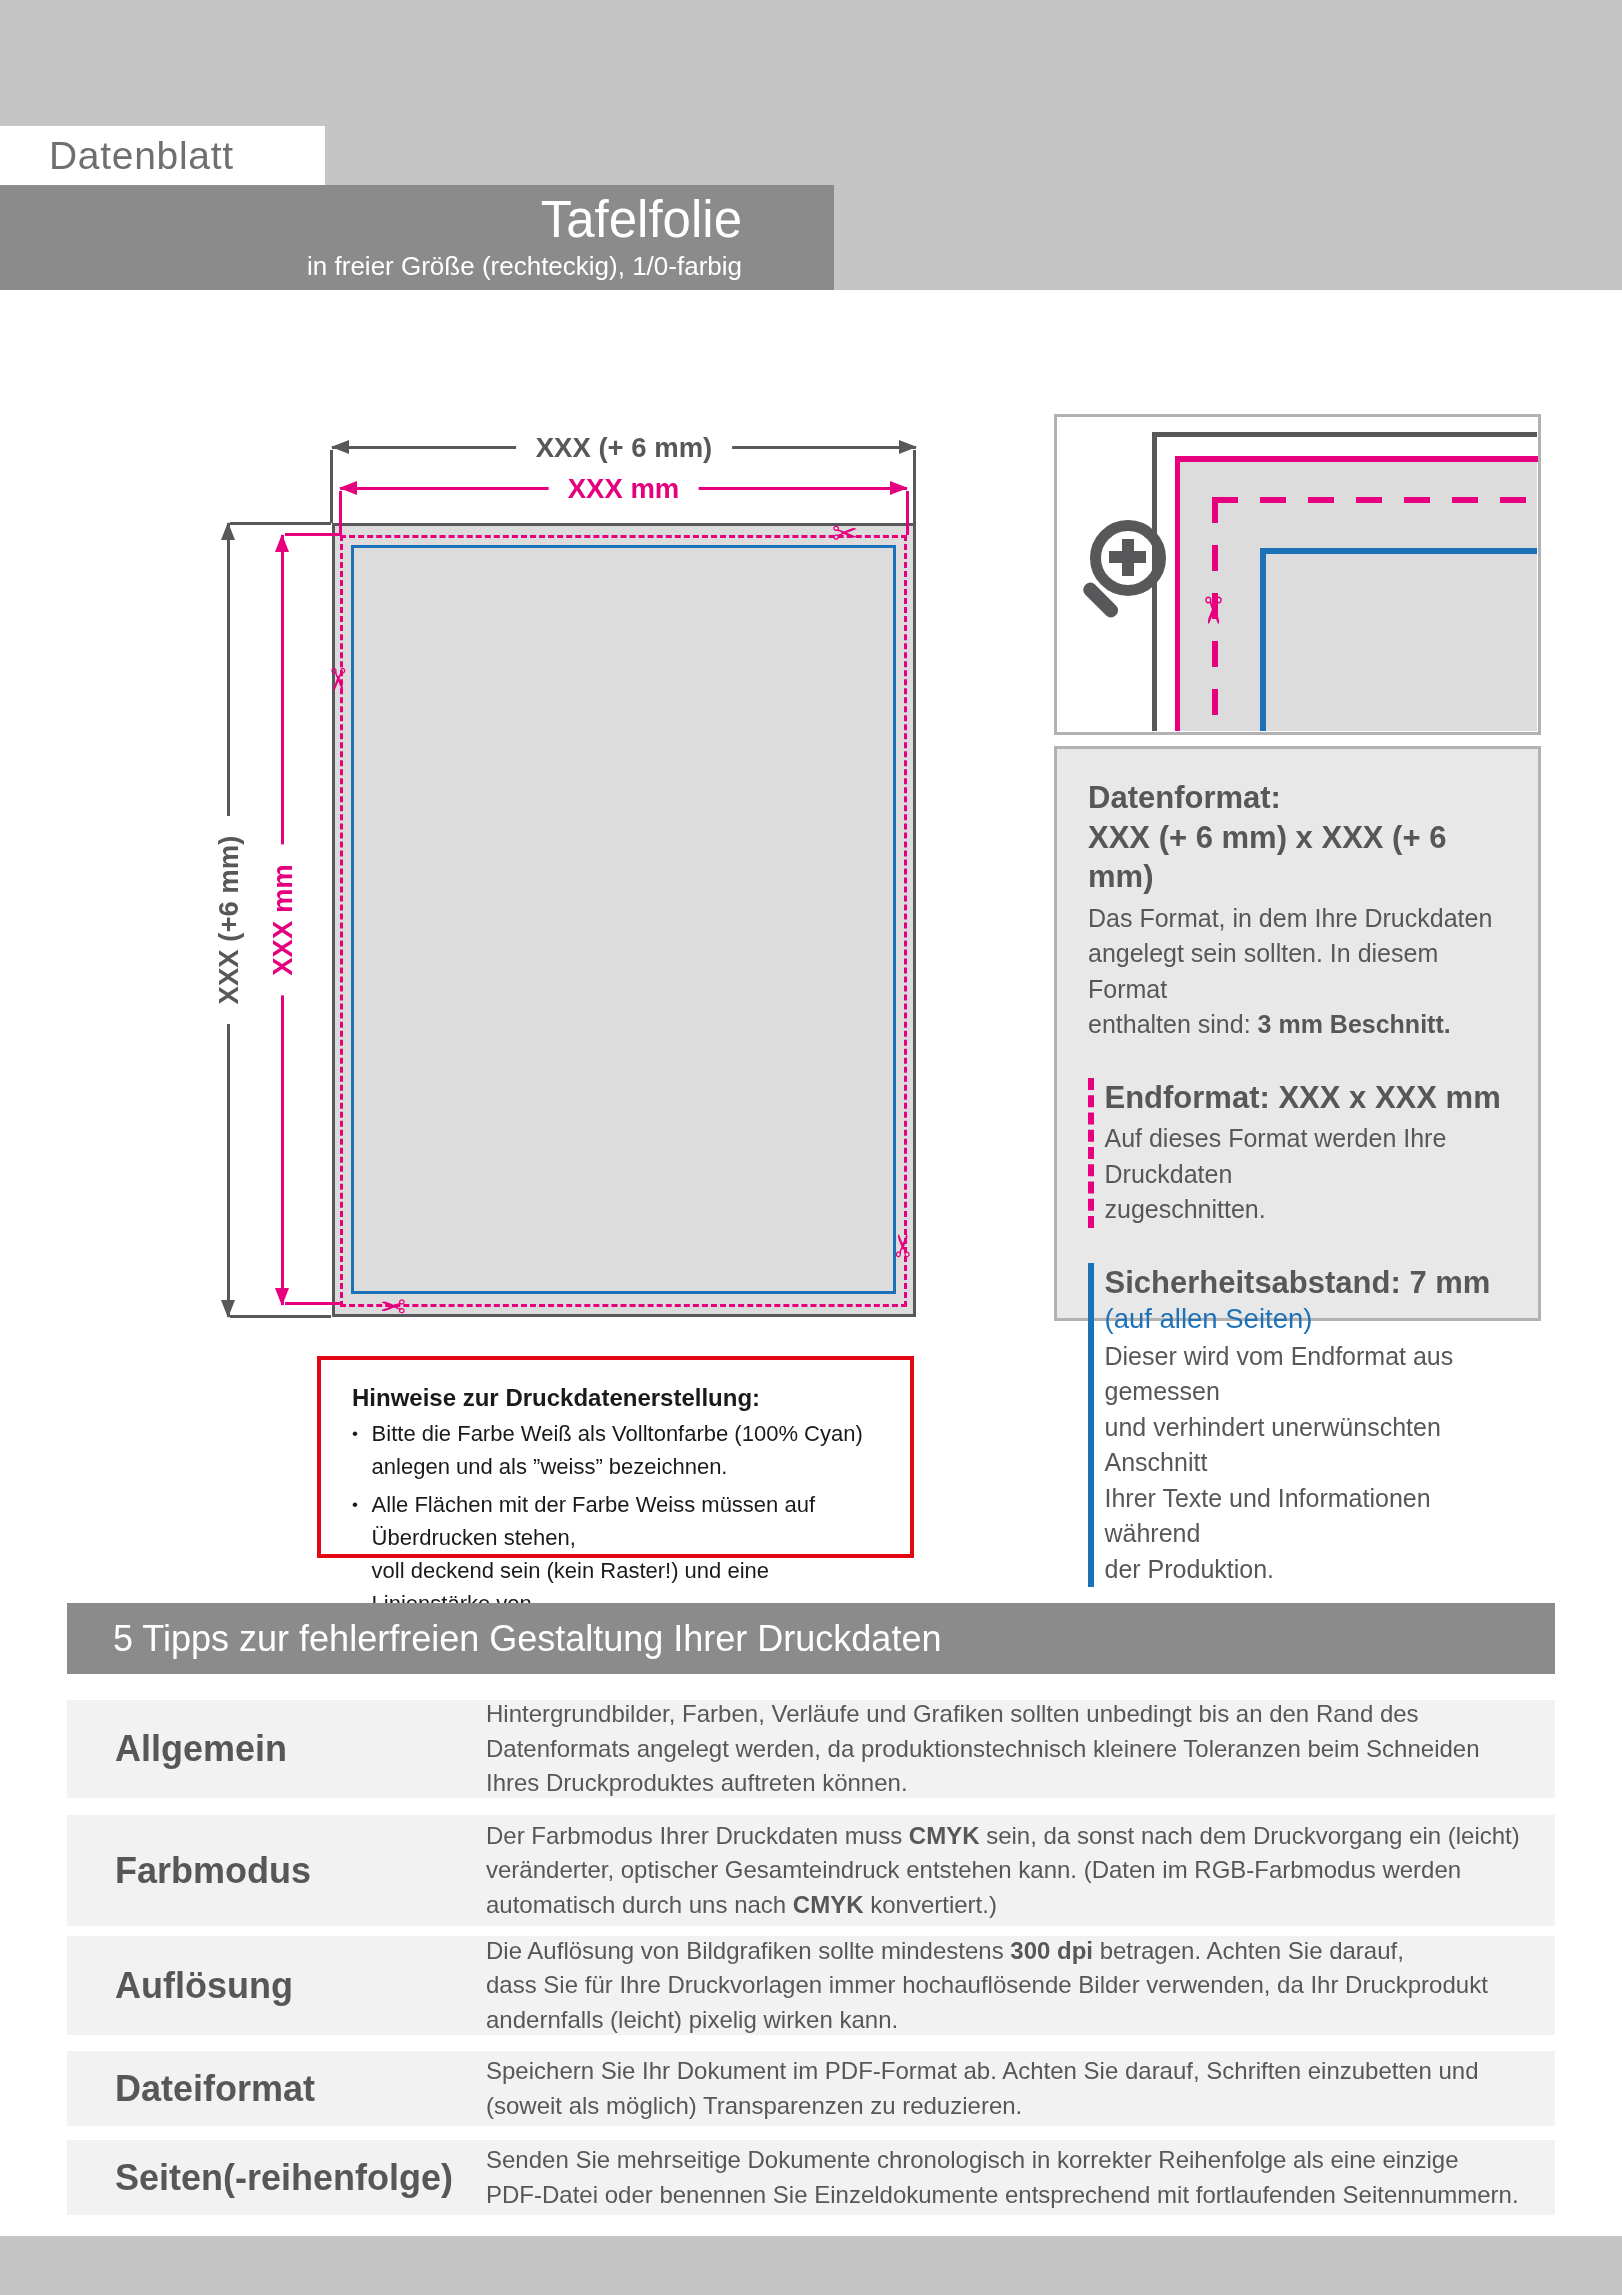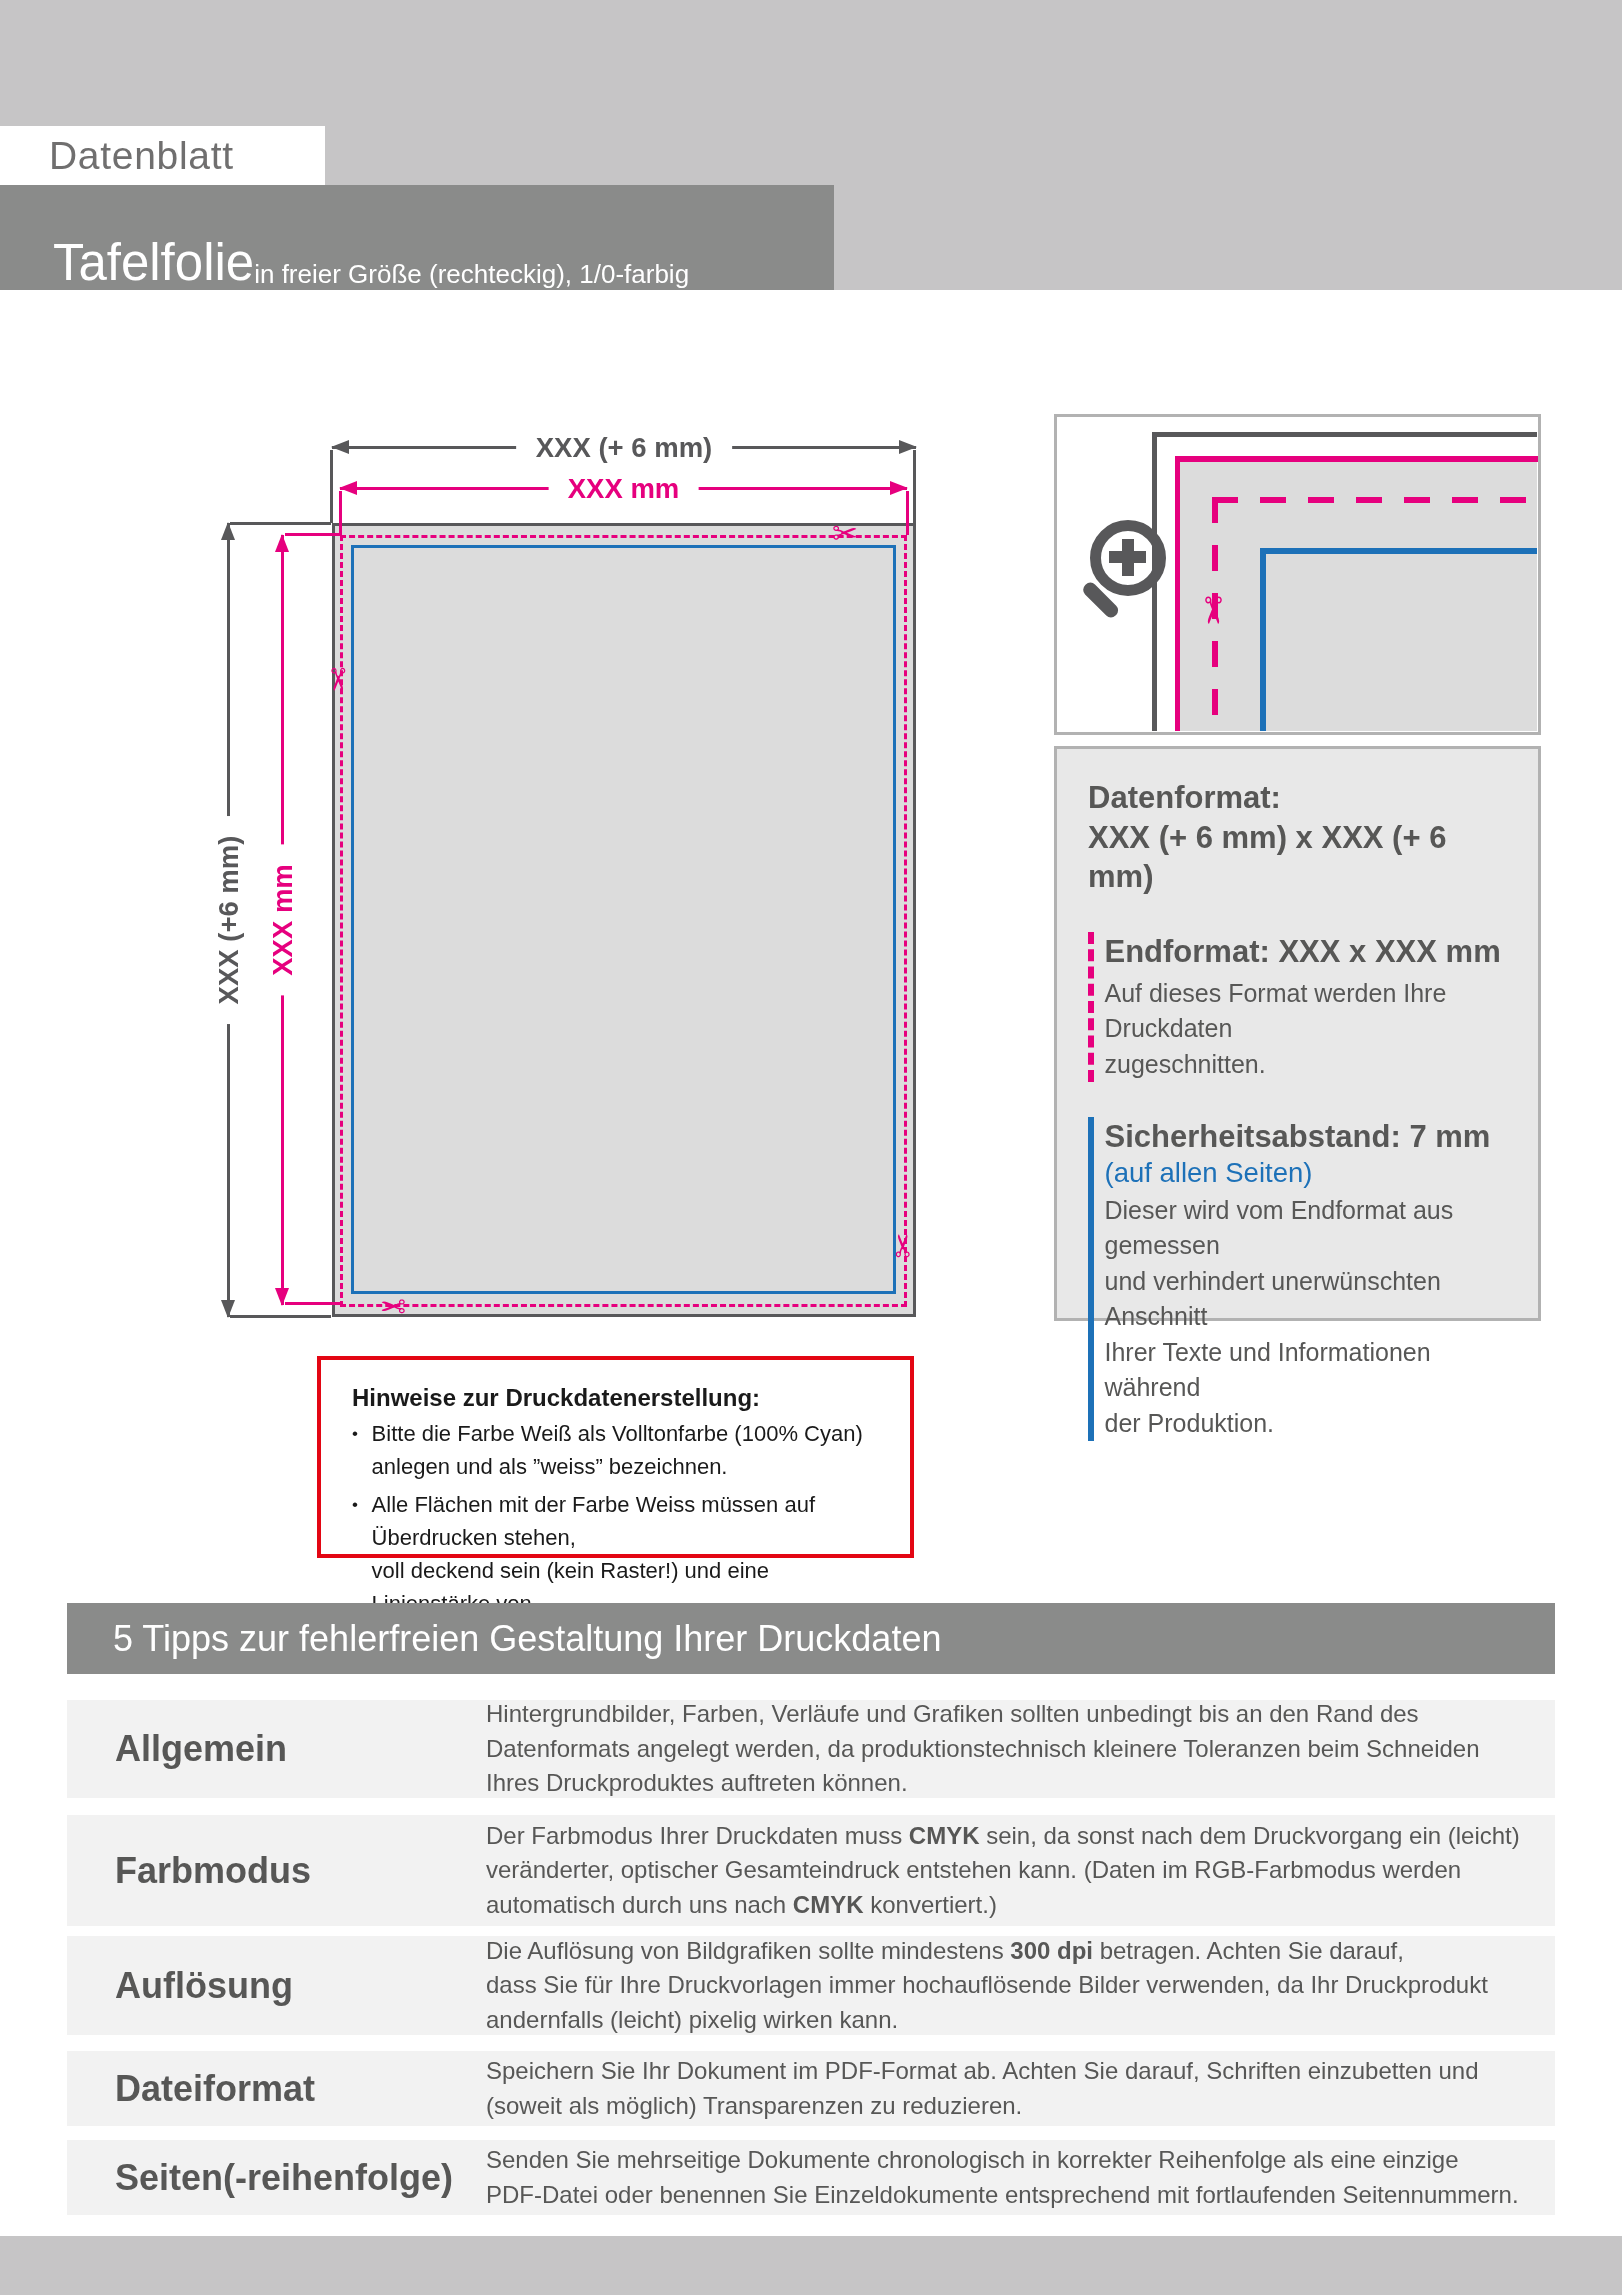--- a/index.html
+++ b/index.html
@@ -5,21 +5,21 @@
   html,body{margin:0;padding:0;background:#fff;}
   #page{position:relative;width:1623px;height:2295px;background:#ffffff;overflow:hidden;
         font-family:"Liberation Sans", sans-serif;color:#575756;}
 
   
   .top-band{position:absolute;left:0;top:0;width:1623px;height:290px;background:#c6c5c6;}
   .datenblatt-box{position:absolute;left:0;top:126px;width:325px;height:60px;background:#ffffff;
                   display:flex;align-items:center;}
   .datenblatt-box span{font-size:39px;color:#706f6f;padding-left:49px;letter-spacing:0.7px;text-align:right;}
   .title-banner{position:absolute;left:0;top:185px;width:834px;height:105px;background:#8a8b8a;
-                display:flex;flex-direction:row;justify-content:center;align-items:flex-end;
+                display:flex;flex-direction:column;justify-content:center;align-items:flex-end;
                 padding-right:92px;box-sizing:border-box;color:#fff;}
   .title-banner .big{font-size:51px;line-height:1.05;}
   .title-banner .sub{font-size:26px;margin-top:5.2px;}
 
   
   .rect-outer{position:absolute;left:332px;top:523px;width:584px;height:794px;background:#dcdcdc;
               border:3.9px solid #58585a;box-sizing:border-box;}
   .rect-dashed{position:absolute;left:340px;top:535px;width:567px;height:772px;
                border:3.3px dashed #e6007e;box-sizing:border-box;}
   .rect-blue{position:absolute;left:351px;top:545px;width:545px;height:749px;
@@ -153,20 +153,23 @@
   <div class="cl dash-v" style="left:1212px;top:497px;width:5.9px;height:234px;"></div>
   <div class="cl dash-h" style="left:1212px;top:497px;width:325px;height:5.9px;"></div>
   <div class="cl" style="left:1260px;top:548px;width:5.9px;height:183px;background:#1d71b8;"></div>
   <div class="cl" style="left:1260px;top:548px;width:277px;height:5.9px;background:#1d71b8;"></div>
   <span class="scissors" style="left:1197px;top:592px;font-size:37px;transform:rotate(90deg);">✂</span>
 
   <div class="info-panel">
     <div class="blk" style="margin-top:0;padding-left:0;border:none;">
       <div class="h">Datenformat:</div>
       <div class="h">XXX (+ 6 mm) x XXX (+ 6 mm)</div>
+      <p><span>Das Format, in dem Ihre Druckdaten
+angelegt sein sollten. In diesem Format
+enthalten sind: </span><span class="b">3 mm Beschnitt.</span></p>
     </div>
     <div class="blk endformat">
       <div class="h magenta">Endformat: XXX x XXX mm</div>
       <p>Auf dieses Format werden Ihre Druckdaten
 zugeschnitten.</p>
     </div>
     <div class="blk safety">
       <div class="h blue">Sicherheitsabstand: 7 mm</div>
       <div class="blue" style="font-size:27.5px;">(auf allen Seiten)</div>
       <p>Dieser wird vom Endformat aus gemessen

